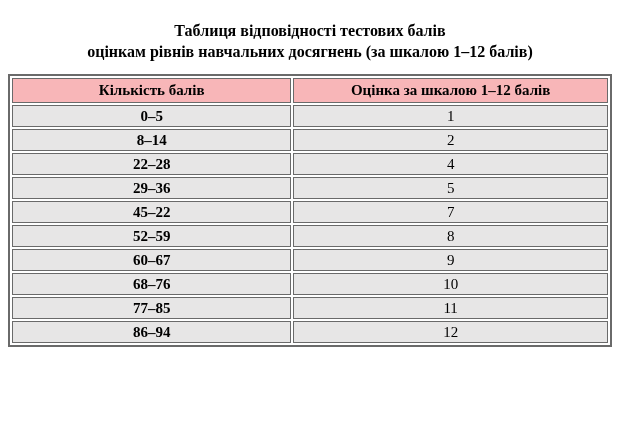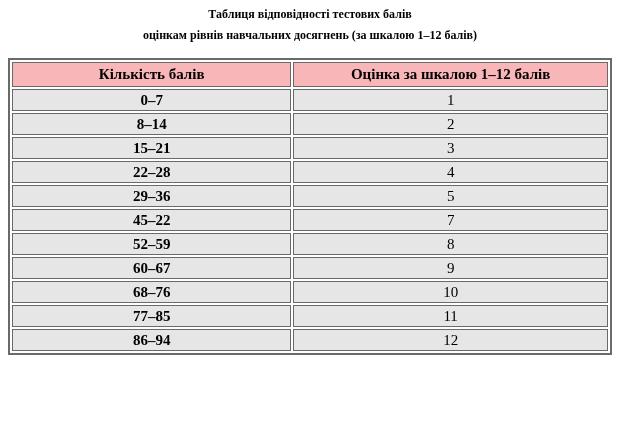--- a/index.html
+++ b/index.html
@@ -8,24 +8,24 @@
     background: #ffffff;
   }
   body {
     width: 620px;
     height: 426px;
     font-family: "Liberation Serif", "DejaVu Serif", serif;
     color: #000000;
     overflow: hidden;
   }
   .title-block {
-    padding-top: 4px;
+    padding-top: 20px;
     text-align: center;
     font-weight: bold;
-    font-size: 12px;
+    font-size: 16px;
     line-height: 21px;
   }
   .score-table {
     margin: 12px 8px 0 8px;
     width: 604px;
     border-collapse: separate;
     border-spacing: 2px;
     background: #ffffff;
     border: 2px solid var(--border-col, #5f5f5f);
     table-layout: fixed;
@@ -59,30 +59,26 @@
 
 <table class="score-table">
   <thead>
     <tr>
       <th class="col-score">Кількість балів</th>
       <th class="col-grade">Оцінка за шкалою 1–12 балів</th>
     </tr>
   </thead>
   <tbody>
       <tr>
-        <td class="col-score">0–7</td>
+        <td class="col-score">0–5</td>
         <td class="col-grade">1</td>
       </tr>
       <tr>
         <td class="col-score">8–14</td>
         <td class="col-grade">2</td>
-      </tr>
-      <tr>
-        <td class="col-score">15–21</td>
-        <td class="col-grade">3</td>
       </tr>
       <tr>
         <td class="col-score">22–28</td>
         <td class="col-grade">4</td>
       </tr>
       <tr>
         <td class="col-score">29–36</td>
         <td class="col-grade">5</td>
       </tr>
       <tr>

